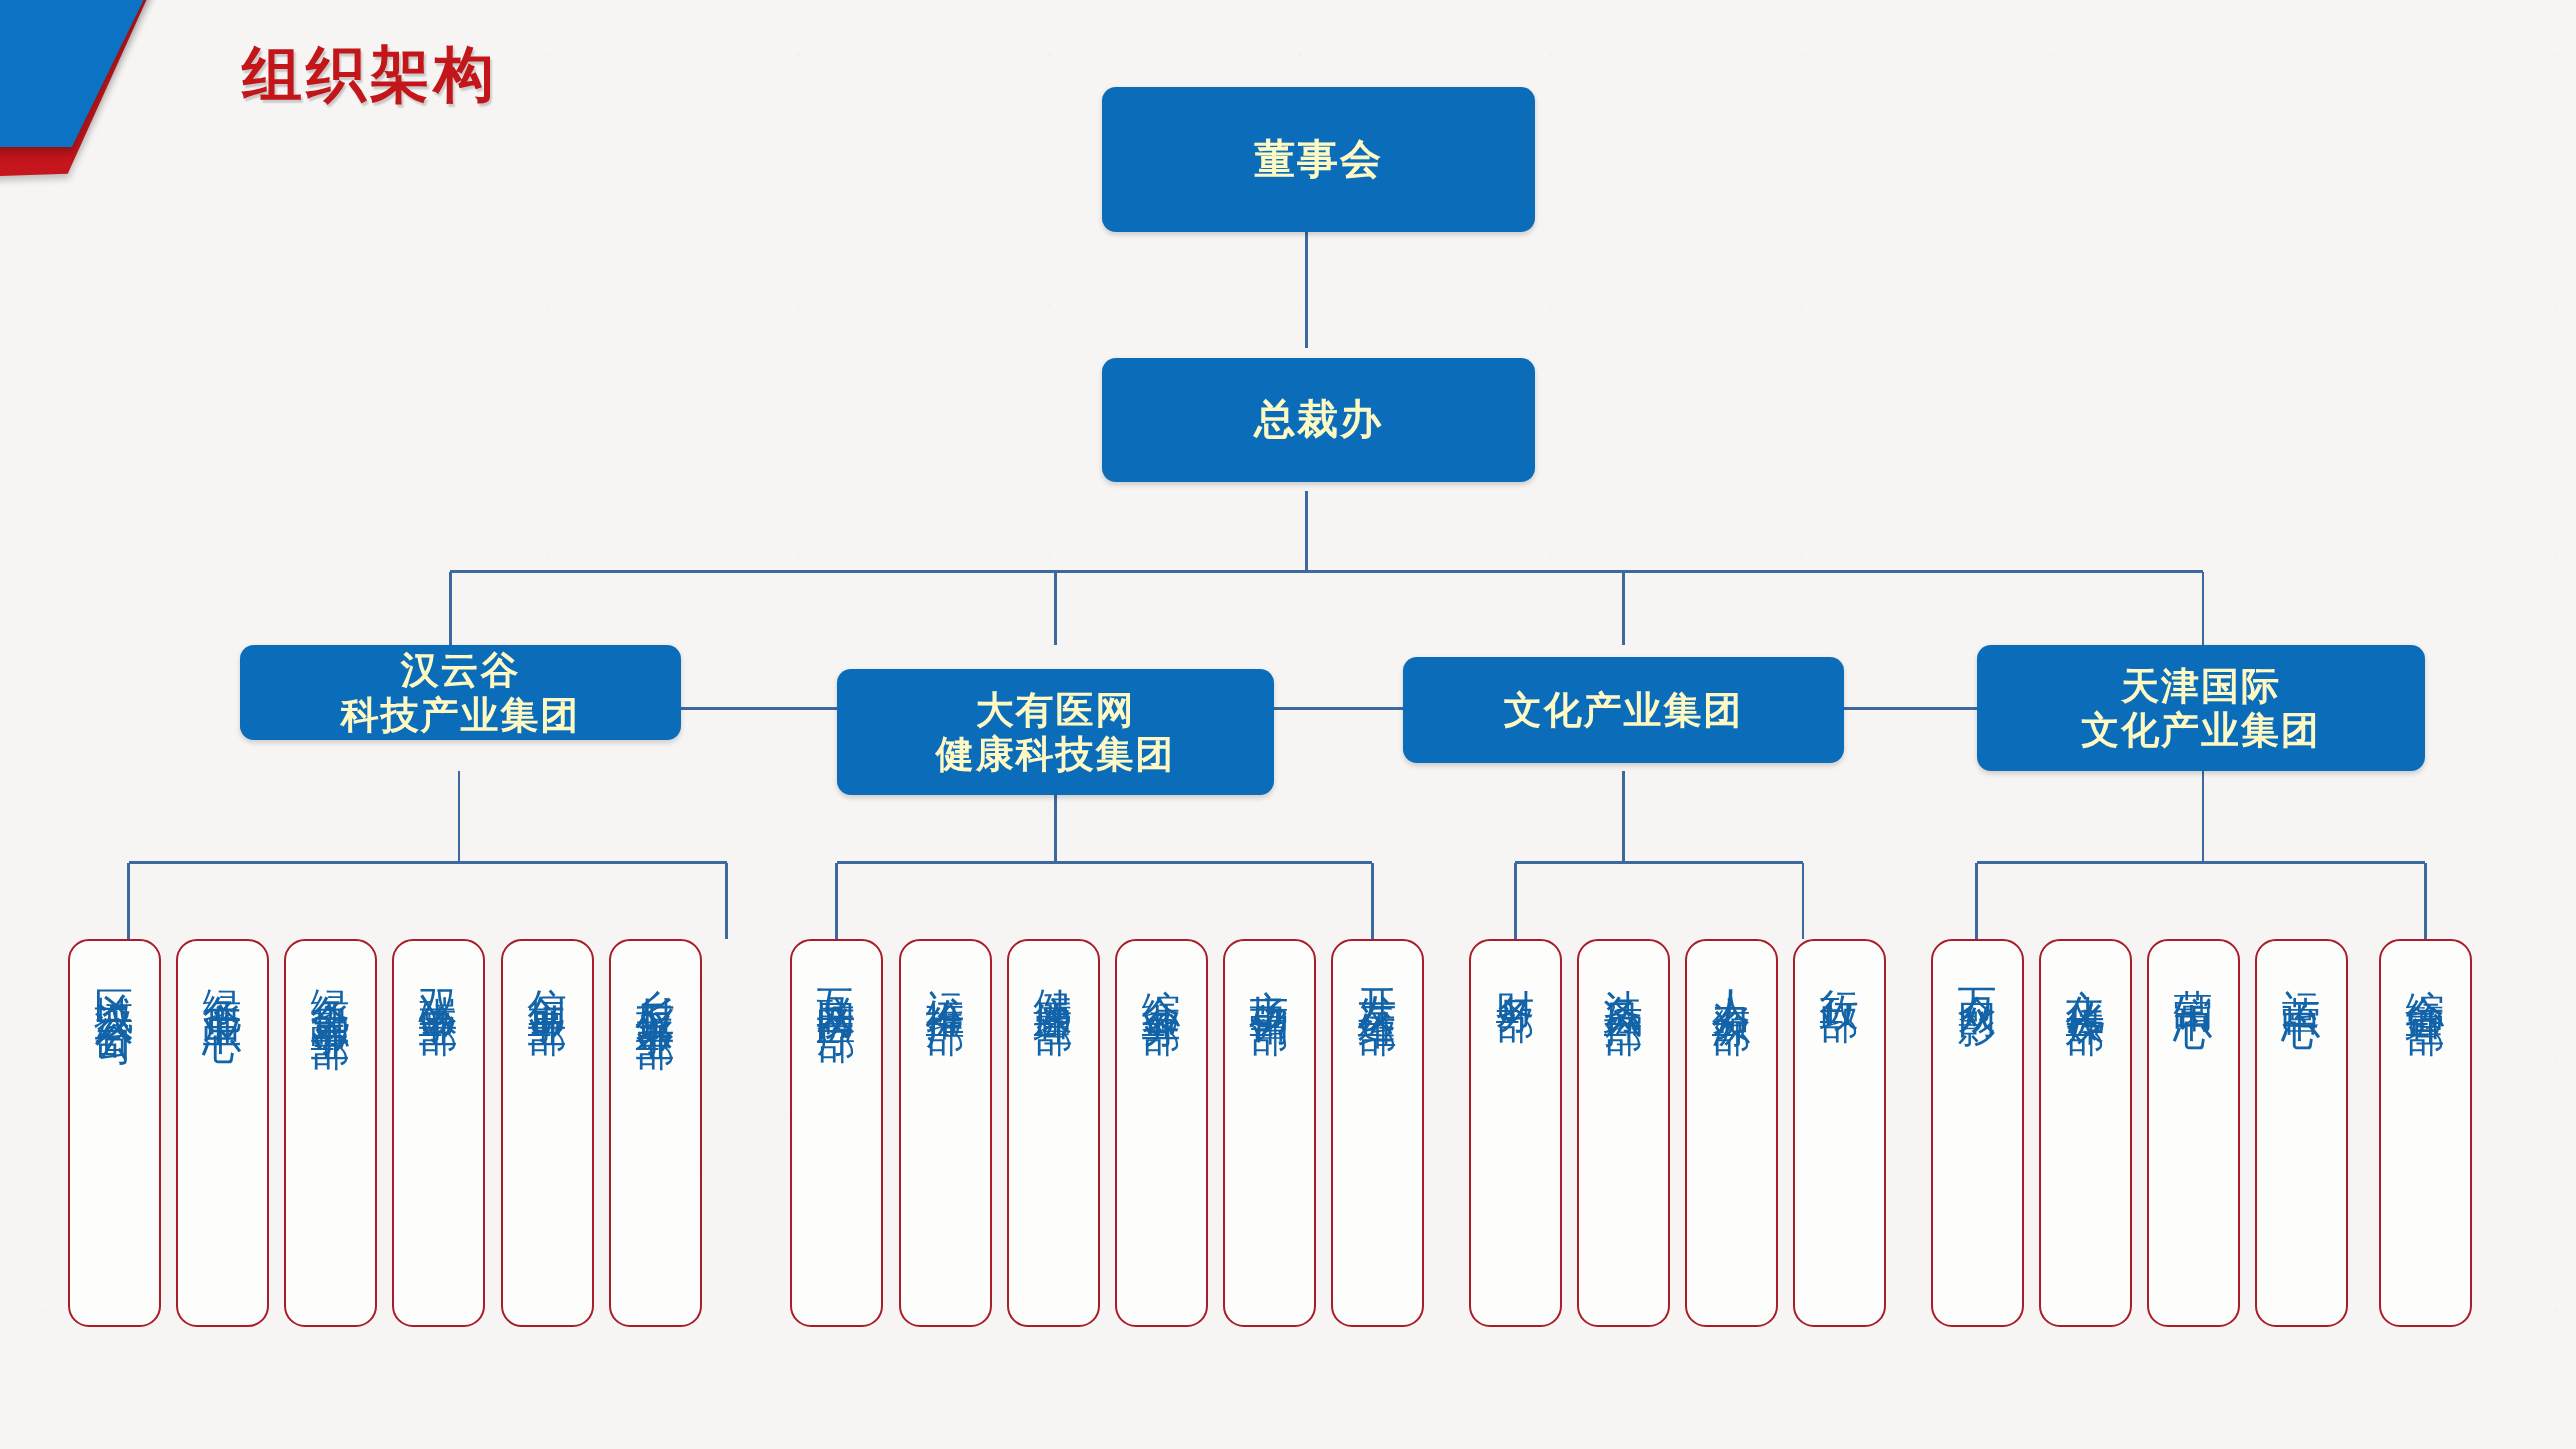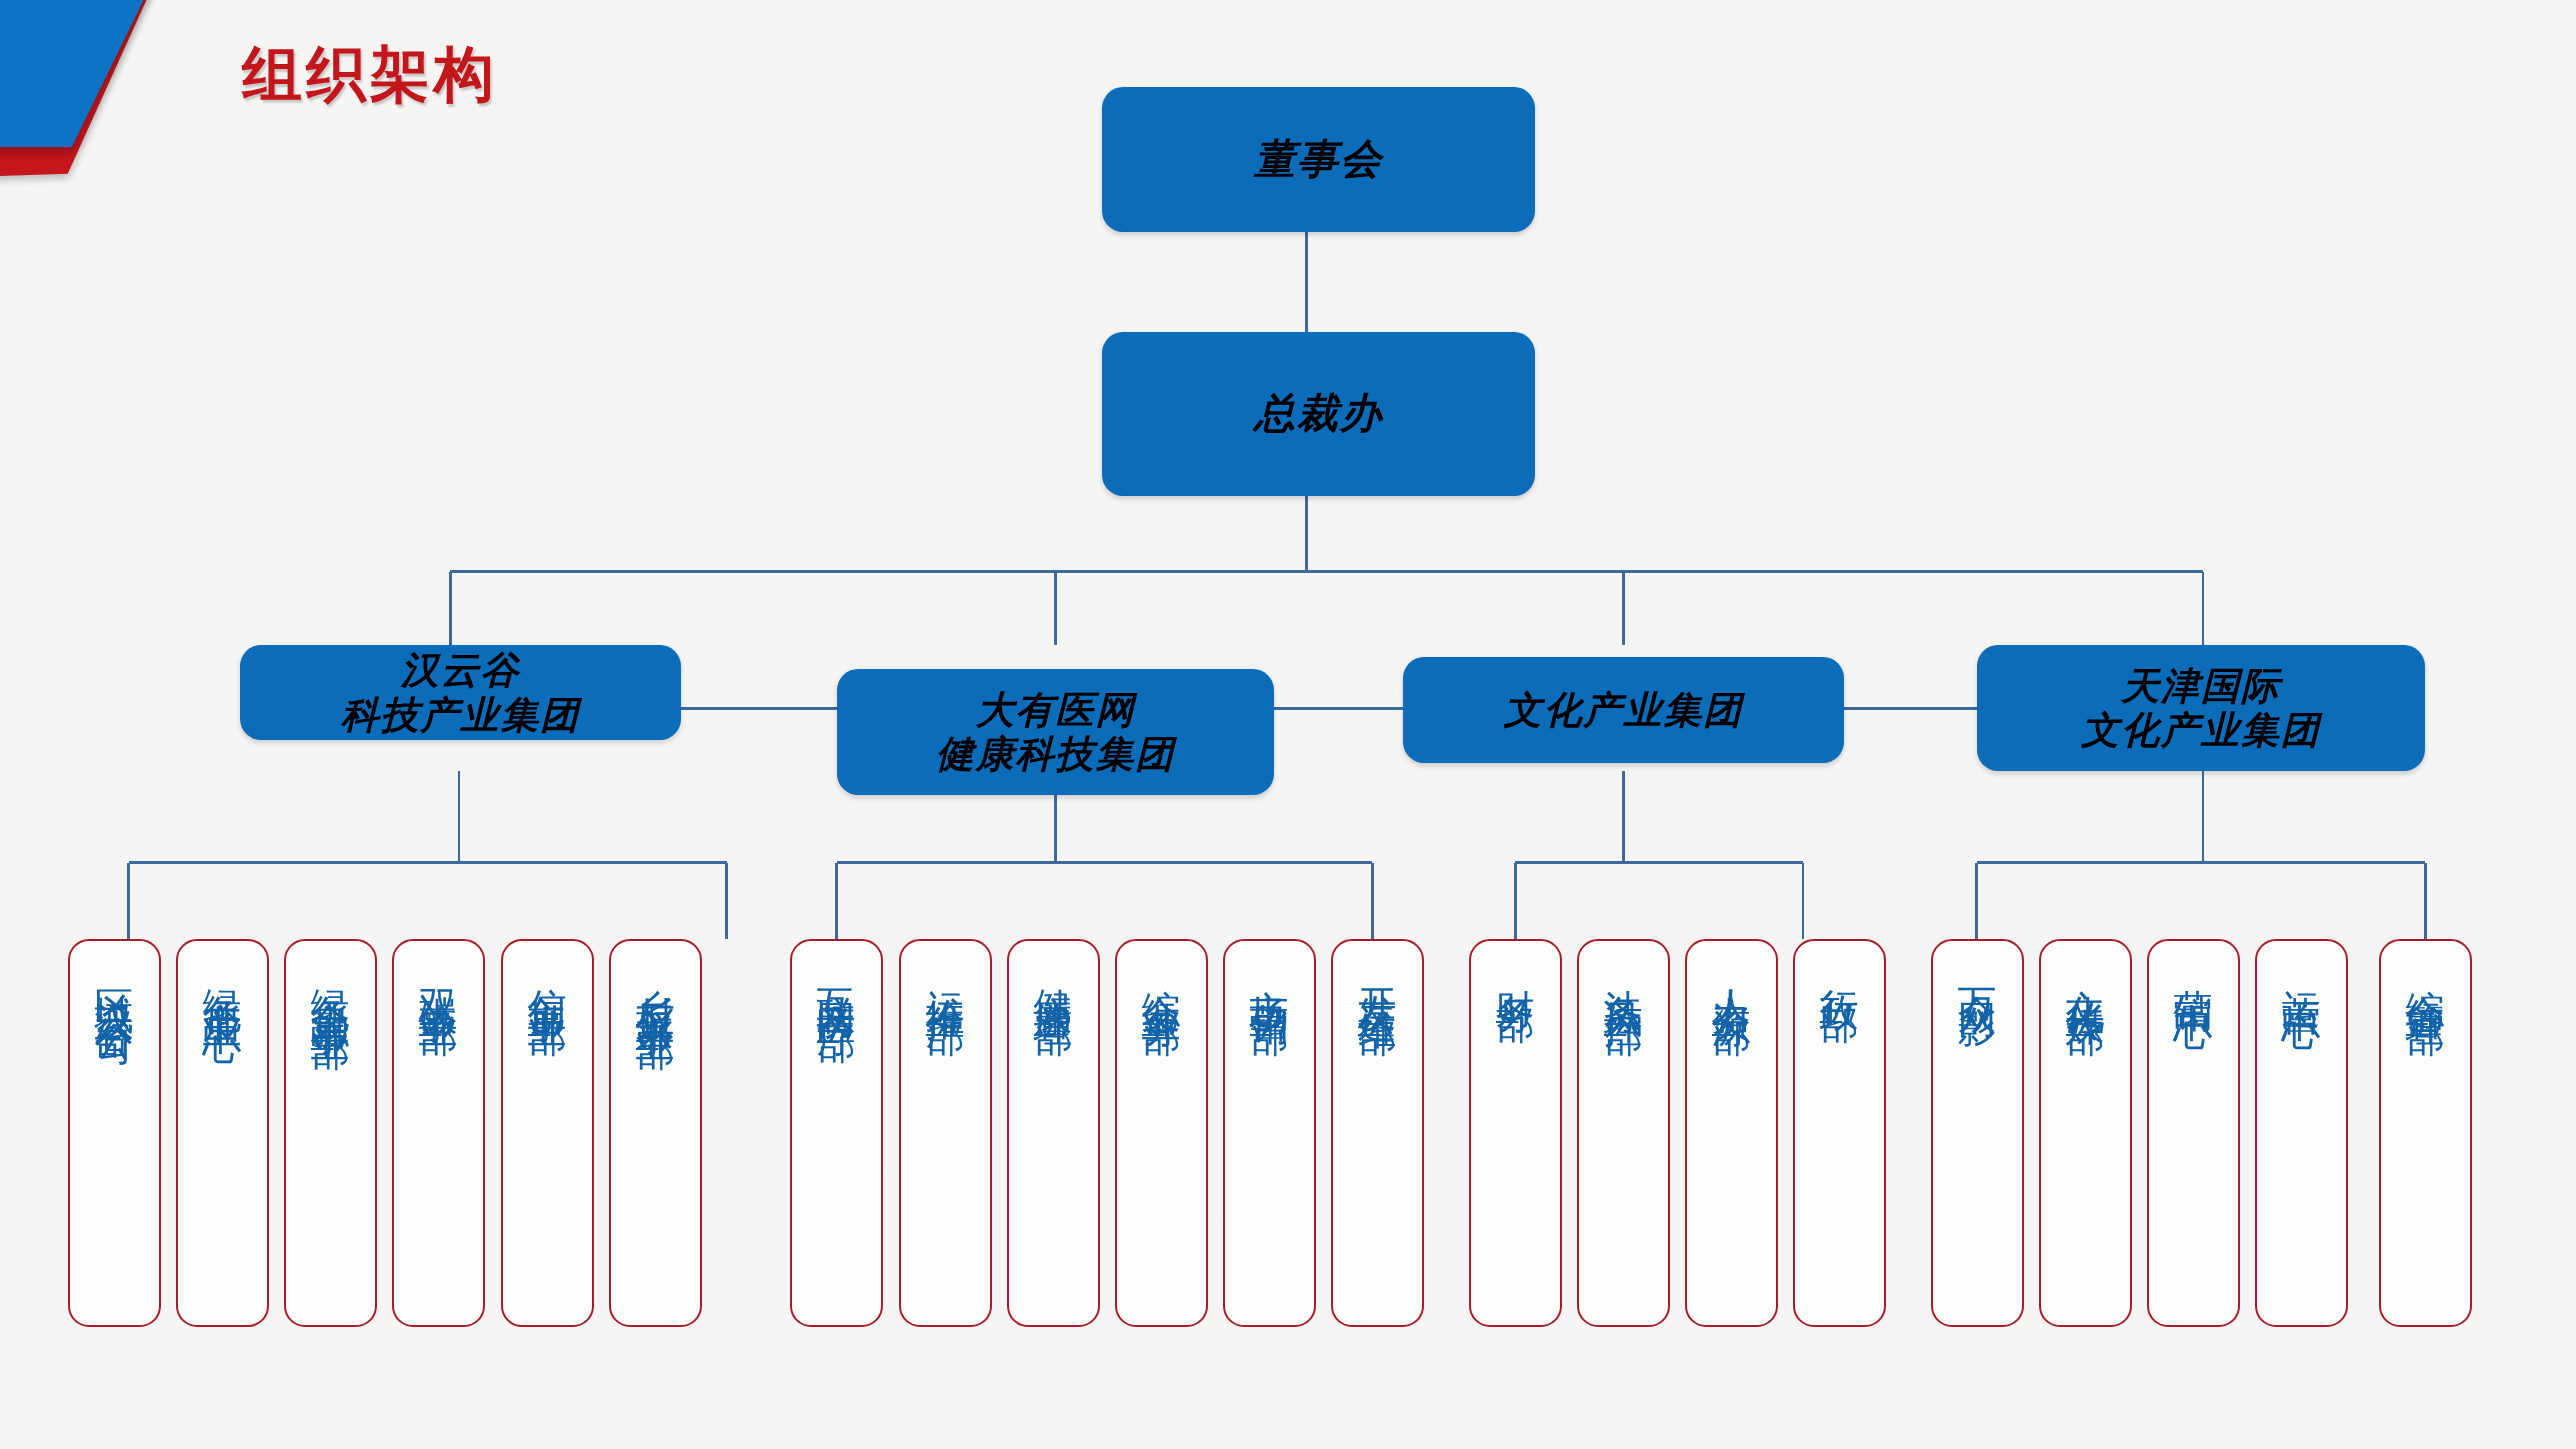--- a/index.html
+++ b/index.html
@@ -64,32 +64,31 @@
     position: absolute;
     inset: 0;
     width: 2576px;
     height: 1449px;
   }
 
   
   .node-blue {
     position: absolute;
     background: #0b6cba;
-    border-radius: 21px;
-    color: #000000;
+    border-radius: 14px;
+    color: #fef9c3;
     font-weight: bold;
     display: flex;
     align-items: center;
     justify-content: center;
     text-align: center;
     line-height: 1.16;
     letter-spacing: 1.9px;
     box-shadow: 0 2.9px 5.8px rgba(0,0,0,0.16);
     white-space: pre-line;
-    font-style: italic;
   }
   .node-top    { font-size: 41px; }
   .node-div    { font-size: 38px; }
 
   
   .leaf {
     position: absolute;
     background: #fdfdfc;
     border: 2.9px solid #a81d28;
     border-radius: 21px;
@@ -157,21 +156,21 @@
 
       <line x1="2280" y1="798" x2="2280" y2="893"></line>
       <line x1="2046" y1="893" x2="2510" y2="893"></line>
       <line x1="2046" y1="893" x2="2046" y2="972"></line>
       <line x1="2510" y1="893" x2="2510" y2="972"></line>
     </g>
   </svg>
 
   <div class="node-blue node-top" style="left:1102px; top:87px; width:433px; height:145px;">董事会</div>
 
-  <div class="node-blue node-top" style="left:1102px; top:332px; width:433px; height:164px;">总裁办</div>
+  <div class="node-blue node-top" style="left:1102px; top:358px; width:433px; height:124px;">总裁办</div>
 
   <div class="node-blue node-div" style="left:240px; top:645px; width:441px; height:95px;">汉云谷
 科技产业集团</div>
   <div class="node-blue node-div" style="left:837px; top:645px; width:437px; height:126px;margin-top:24px;">大有医网
 健康科技集团</div>
   <div class="node-blue node-div" style="left:1403px; top:657px; width:441px; height:106px;">文化产业集团</div>
   <div class="node-blue node-div" style="left:1977px; top:645px; width:448px; height:126px;">天津国际
 文化产业集团</div>
 
   <div class="leaf" style="left:68px;  top:939px; width:93px; height:388px;">

